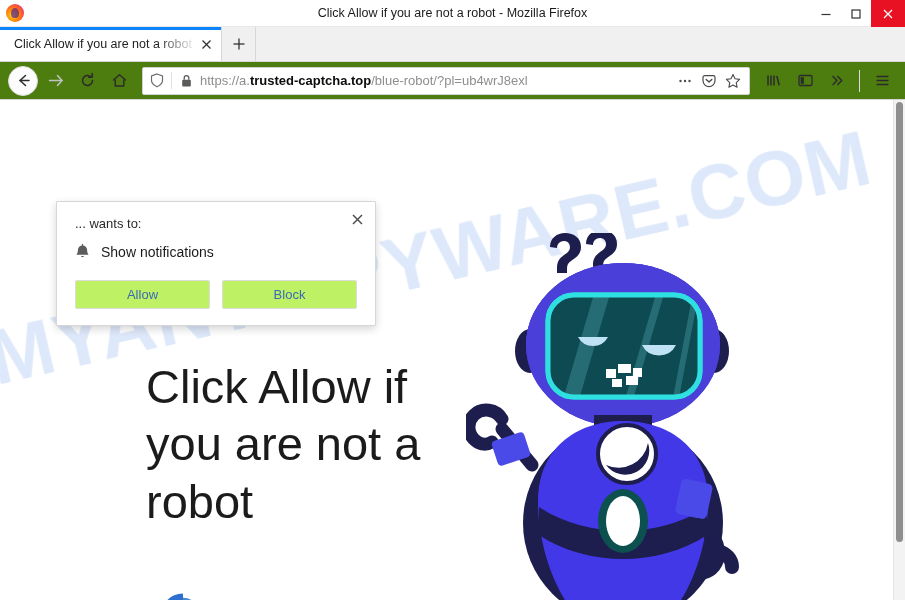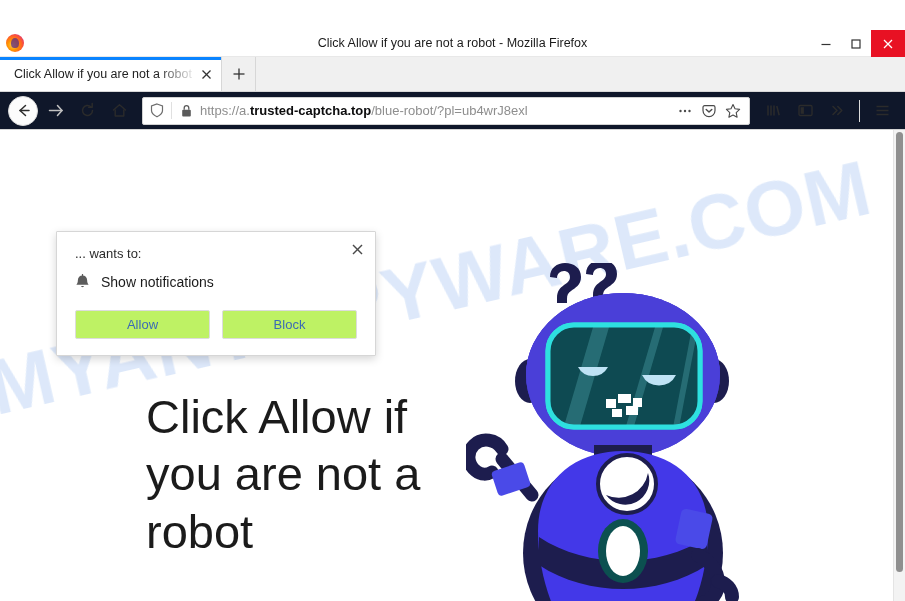--- a/index.html
+++ b/index.html
@@ -11,21 +11,20 @@
   }
 
   
   .titlebar {
     position: relative;
     height: 27px;
     background: #ffffff;
     border-bottom: 1px solid #e8e8e8;
     display: flex;
     align-items: center;
-    margin-top: 30px;
   }
   .ff-logo {
     width: 18px; height: 18px;
     margin-left: 6px;
     border-radius: 50%;
     background: radial-gradient(circle at 38% 62%, #ffd44d 0%, #ff9500 32%, #ff5c2a 58%, #e23b6e 78%, #8b2fa8 100%);
     position: relative;
     flex: 0 0 auto;
   }
   .ff-logo::after {
@@ -106,21 +105,21 @@
     display: flex; align-items: center; justify-content: center;
     color: #333;
     border-right: 1px solid #d7d7d7;
     background: #f0f0f0;
   }
   .tabbar-rest { flex: 1; height: 34px; background: #f0f0f0; }
 
   
   .navbar {
     height: 38px;
-    background: #0f172a;
+    background: #4d7c0f;
     border-bottom: 1px solid #d4d4d4;
     display: flex;
     align-items: center;
     padding: 0 8px;
     gap: 2px;
   }
   .navbtn {
     width: 30px; height: 30px;
     display: flex; align-items: center; justify-content: center;
     color: #2b2b2b;

